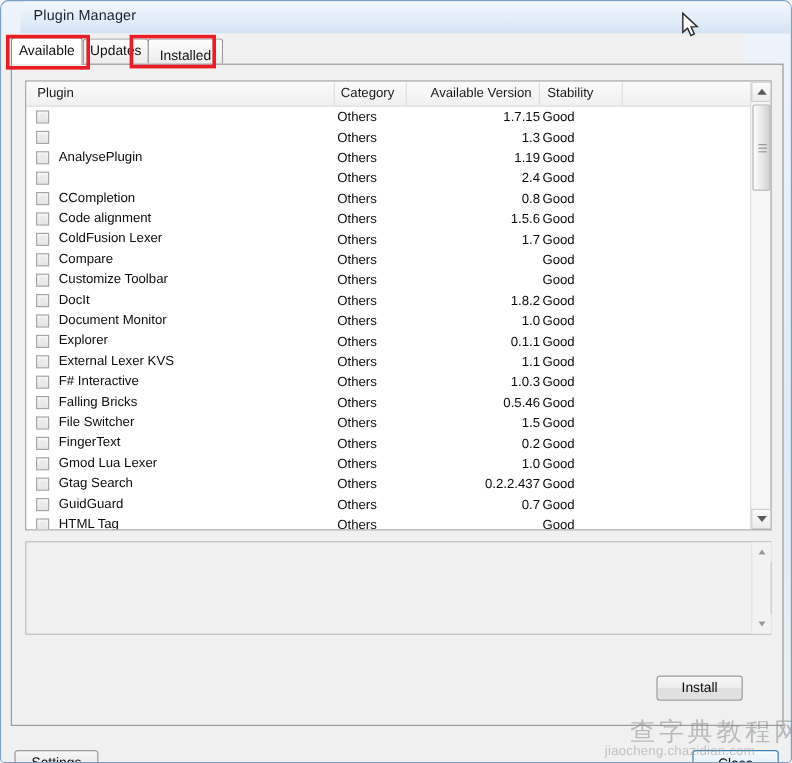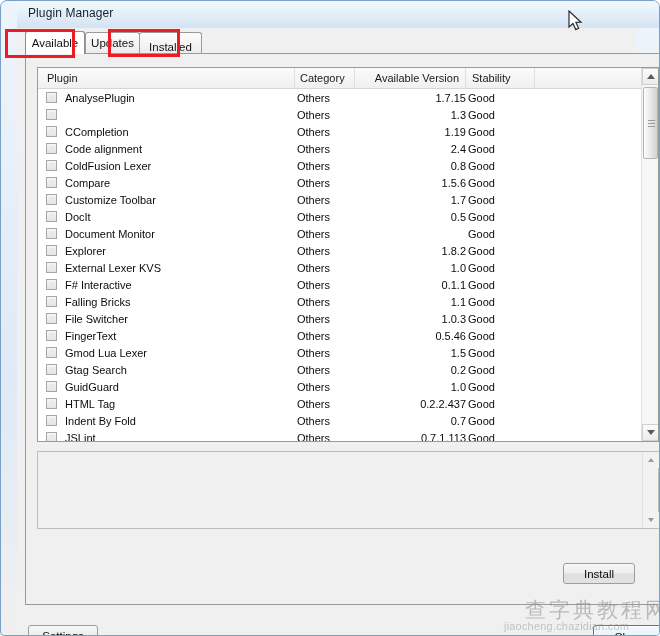--- a/index.html
+++ b/index.html
@@ -24,21 +24,21 @@
     background:linear-gradient(to bottom,#f3f8fd 0%,#e2edf8 55%,#d3e3f2 100%);
     border-radius:6px 6px 0 0;
     margin-left:16px;
   }
   .titlebar-text{
     position:absolute;left:11px;top:5px;
     font-size:12px;color:#15222e;letter-spacing:.1px;
     white-space:nowrap;
   }
   .client{
-    position:absolute;left:16px;top:27px;width:598px;height:608px;
+    position:absolute;left:0;top:27px;width:598px;height:608px;
     background:#f0f0f0;
     padding-left:20px;
   }
 
   
   .tabstrip{position:absolute;left:8px;top:4px;width:644px;height:22px;}
   .tab{
     position:absolute;top:0;height:21px;box-sizing:border-box;
     background:linear-gradient(to bottom,#fdfdfd,#ececed);
     border:1px solid #9a9a9a;border-bottom:none;
@@ -85,21 +85,21 @@
 
   .lv-body{
     position:absolute;left:0;top:21px;width:605px;height:353px;
     overflow:hidden;background:#fff;
   }
   .row{
     position:relative;height:17px;width:605px;
     font-size:11px;color:#0b0b0b;
   }
   .cell{position:absolute;top:0;height:17px;display:flex;align-items:center;white-space:nowrap;}
-  .c-name{left:27px;width:230px;}
+  .c-name{left:27px;width:230px;margin-top:33px;}
   .c-cat{left:259px;width:58px;}
   .c-ver{left:317px;width:111px;justify-content:flex-end;padding-right:7px;}
   .c-stab{left:430px;width:70px;}
   .chk{
     position:absolute;left:8px;top:3px;width:11px;height:11px;
     box-sizing:border-box;border:1px solid #a6a6a6;
     background:linear-gradient(to bottom,#f6f6f6,#e4e4e4);
   }
   .chk i{
     display:block;margin:2px;width:5px;height:5px;background:#e9e9e9;
@@ -292,21 +292,20 @@
                 <span class="cell c-cat">Others</span>
                 <span class="cell c-ver">1.7</span>
                 <span class="cell c-stab">Good</span>
               </div>
               <div class="row">
                 <span class="chk">
                   <i></i>
                 </span>
                 <span class="cell c-name">DocIt</span>
                 <span class="cell c-cat">Others</span>
-                <span class="cell c-ver">0.5</span>
                 <span class="cell c-stab">Good</span>
               </div>
               <div class="row">
                 <span class="chk">
                   <i></i>
                 </span>
                 <span class="cell c-name">Document Monitor</span>
                 <span class="cell c-cat">Others</span>
                 <span class="cell c-stab">Good</span>
               </div>
@@ -408,21 +407,20 @@
                 <span class="cell c-cat">Others</span>
                 <span class="cell c-ver">0.7</span>
                 <span class="cell c-stab">Good</span>
               </div>
               <div class="row">
                 <span class="chk">
                   <i></i>
                 </span>
                 <span class="cell c-name">JSLint</span>
                 <span class="cell c-cat">Others</span>
-                <span class="cell c-ver">0.7.1.113</span>
                 <span class="cell c-stab">Good</span>
               </div>
             </div>
 
           <div class="vsb">
             <div class="sb-btn up">
                 <i class="arr up"></i>
               </div>
             <div class="sb-thumb">
               <div class="grip">

